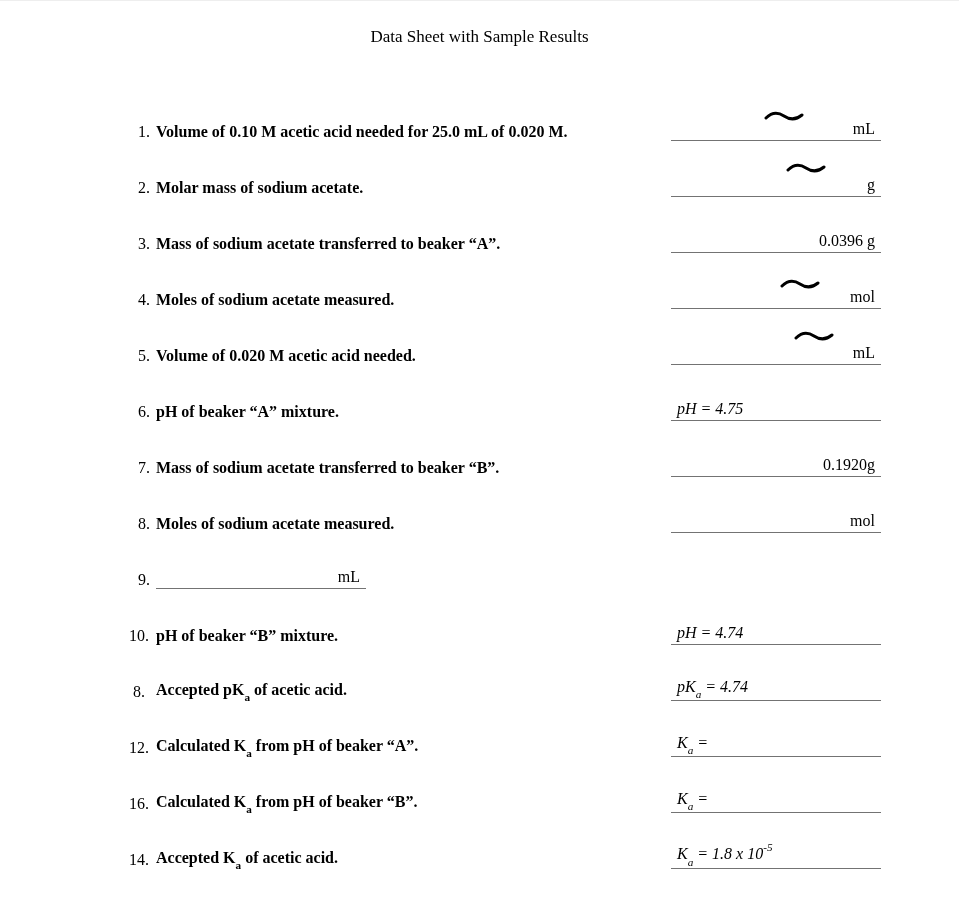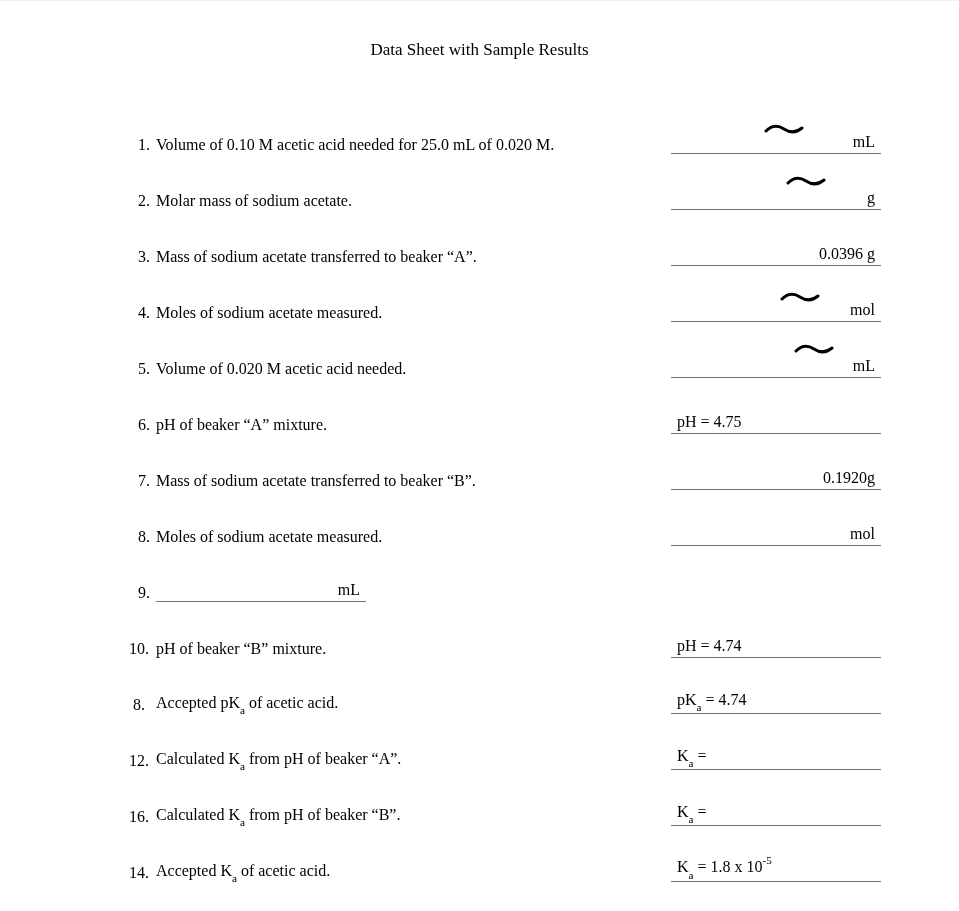--- a/index.html
+++ b/index.html
@@ -7,21 +7,21 @@
     padding: 0;
     background: #fff;
     font-family: "Century Schoolbook", "New Century Schoolbook", Georgia, serif;
     font-size: 16px;
     color: #000;
   }
   .page {
     width: 959px;
     min-height: 911px;
     box-sizing: border-box;
-    padding: 39px 0 0 0;
+    padding: 26px 0 0 0;
     position: relative;
     border-top: 1px solid #eee;
   }
   .title {
     text-align: center;
     font-size: 17px;
     margin-bottom: 50px;
   }
   .content {
     padding-left: 122px;
@@ -41,37 +41,39 @@
     flex: none;
   }
   .num-wide {
     width: 34px;
     text-align: center;
     flex: none;
   }
   .label {
     flex: 1;
     padding-right: 8px;
+    font-weight: bold;
   }
   .answer-cell {
     width: 210px;
     flex: none;
     border-bottom: 1px solid #737373;
     height: 26px;
     display: flex;
     align-items: flex-end;
     padding-bottom: 2px;
     position: relative;
     box-sizing: border-box;
   }
   .answer-left {
     flex: 1;
     padding-left: 6px;
     white-space: nowrap;
     text-align: left;
+    font-style: italic;
   }
   .answer-right {
     flex: 1;
     text-align: right;
     padding-right: 6px;
     white-space: nowrap;
   }
   .squiggle {
     position: absolute;
     top: -6px;

